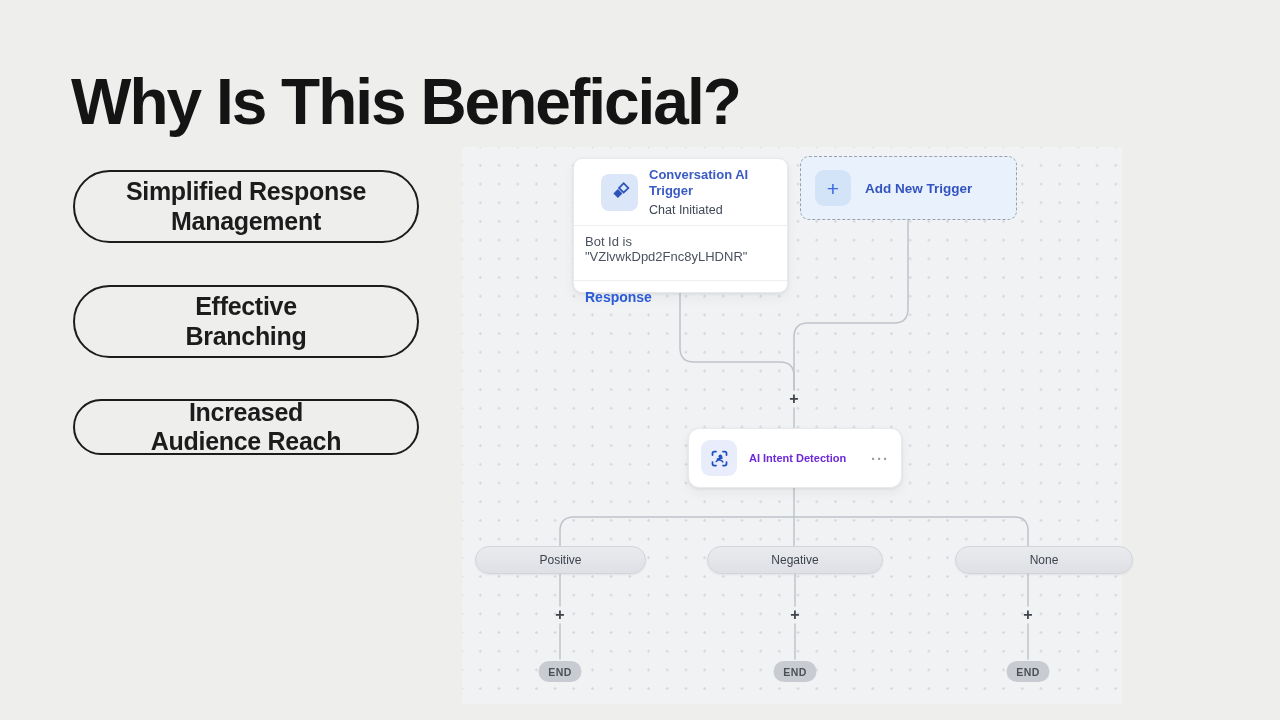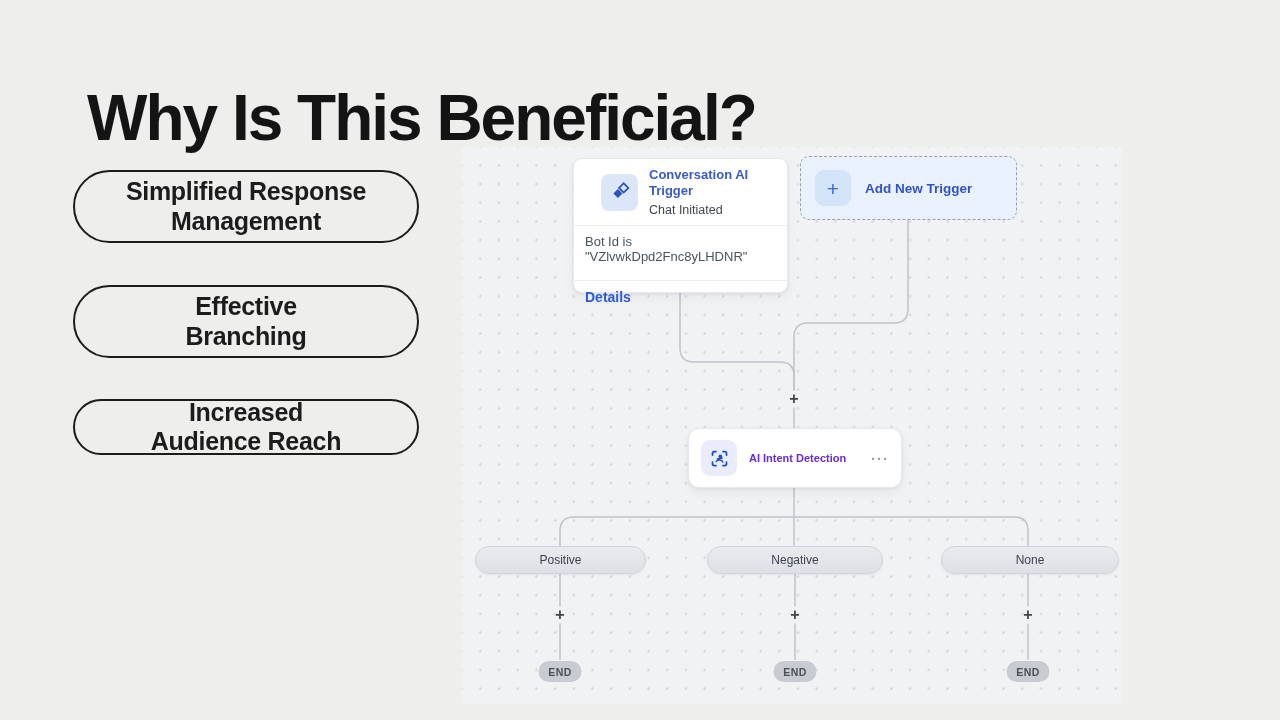--- a/index.html
+++ b/index.html
@@ -3,21 +3,21 @@
 <meta charset="utf-8">
 <style>
   html,body{margin:0;padding:0;}
   body{
     width:1280px;height:720px;position:relative;overflow:hidden;
     background:#eeeeed;
     font-family:"Liberation Sans", sans-serif;
   }
   
   .slide-title{
-    position:absolute;left:71px;top:68px;margin:16px;width:820px;
+    position:absolute;left:71px;top:68px;margin:0;width:820px;
     font-size:64px;font-weight:800;letter-spacing:-2px;color:#141414;
     line-height:1.08;
   }
   .benefit-pill{
     position:absolute;left:73px;width:346px;height:73px;
     border:2px solid #1c1c1c;border-radius:40px;
     display:flex;flex-direction:column;align-items:center;justify-content:center;
     background:transparent;box-sizing:border-box;
   }
   .benefit-pill .bl{
@@ -130,21 +130,21 @@
           <rect x="12.4" y="3.9" width="7.2" height="7.2" transform="rotate(45 16 7.5)" fill="none" stroke="#2c54b8" stroke-width="1.9"></rect>
         </svg>
       </div>
       <div>
         <div class="tc-title">Conversation AI Trigger</div>
         <div class="tc-sub">Chat Initiated</div>
       </div>
     </div>
     <div class="tc-body">Bot Id is "VZlvwkDpd2Fnc8yLHDNR"</div>
     <div class="tc-footer">
-      <span class="details-link">Details</span>
+      <span class="details-link">Response</span>
     </div>
   </div>
 
   <div class="add-trigger">
     <div class="at-iconbox">+</div>
     <div class="at-label">Add New Trigger</div>
   </div>
 
   <div class="plus-node" style="left:332px;top:252px;">+</div>
 
@@ -155,21 +155,21 @@
         <circle cx="13" cy="9.5" r="2.1" fill="#1e4fc2"></circle>
         <path d="M8.2 15.5 c2-3 6.5-2.2 7.6 0.6 M9.5 12.5 l5.5 -1" fill="none" stroke="#1e4fc2" stroke-width="1.7" stroke-linecap="round"></path>
       </svg>
     </div>
     <div class="ic-label">AI Intent Detection</div>
     <div class="ic-menu">···</div>
   </div>
 
   <div class="branch-pill" style="left:245px;width:176px;">Negative</div>
   <div class="branch-pill" style="left:13px;width:171px;">Positive</div>
-  <div class="branch-pill" style="left:479px;width:178px;">None</div>
+  <div class="branch-pill" style="left:493px;width:178px;">None</div>
 
   <div class="plus-node" style="left:98px;top:468px;">+</div>
   <div class="plus-node" style="left:333px;top:468px;">+</div>
   <div class="plus-node" style="left:566px;top:468px;">+</div>
 
   <div class="end-pill" style="left:98px;">END</div>
   <div class="end-pill" style="left:333px;">END</div>
   <div class="end-pill" style="left:566px;">END</div>
 
 </div>

